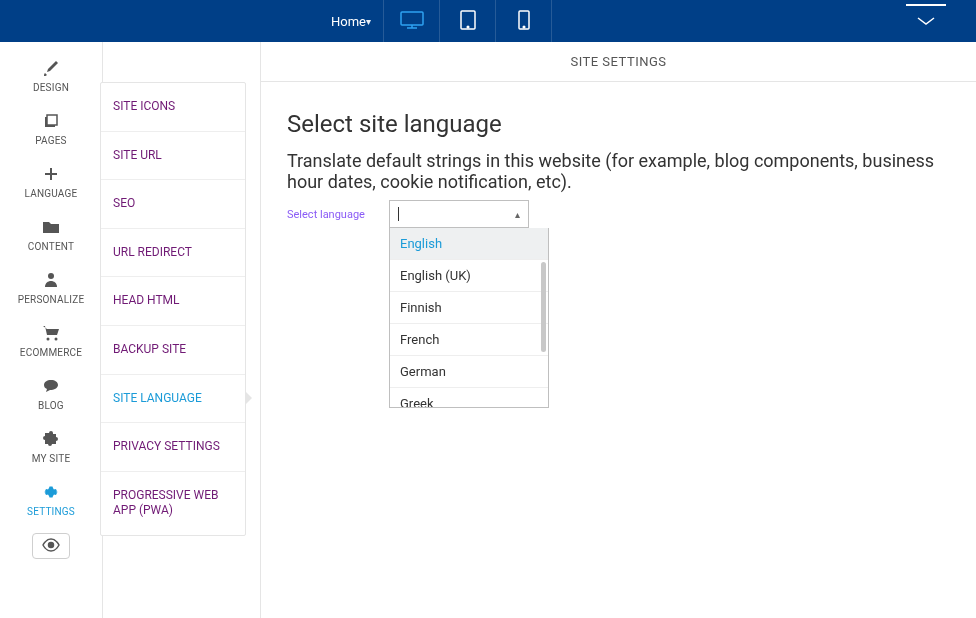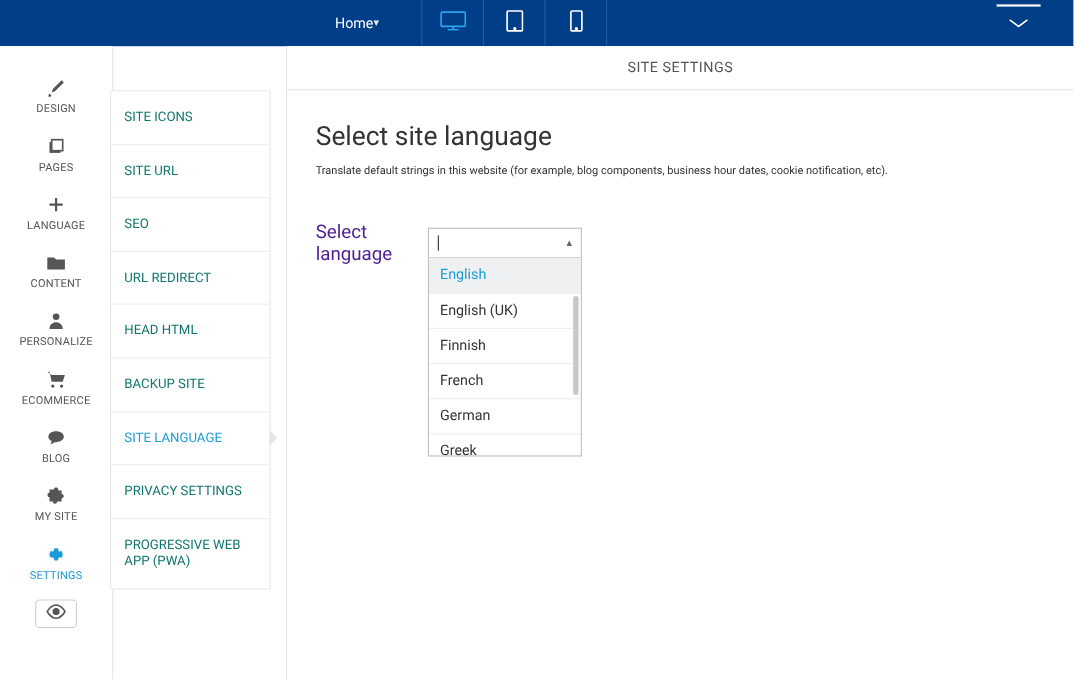--- a/index.html
+++ b/index.html
@@ -24,21 +24,21 @@
       display: flex;
       align-items: center;
       position: relative;
     }
     .topbar-page-select {
       margin-left: 266px;
       height: 42px;
       width: 118px;
       display: flex;
       align-items: center;
-      justify-content: center;
+      justify-content: flex-end;
       padding: 0 12px;
       color: #fff;
       border-right: 1px solid rgba(255,255,255,0.15);
       cursor: pointer;
     }
     .topbar-page-select .chev {
       font-size: 10px;
       opacity: 0.9;
     }
     .device-tabs {
@@ -80,21 +80,21 @@
       position: absolute;
       left: 0;
       top: 42px;
       bottom: 0;
       width: 103px;
       background: #fff;
       border-right: 1px solid #e5e5e5;
       display: flex;
       flex-direction: column;
       align-items: center;
-      padding-top: 20px;
+      padding-top: 8px;
     }
     .rail-item {
       width: 100%;
       display: flex;
       flex-direction: column;
       align-items: center;
       justify-content: center;
       padding: 8px 0 10px;
       cursor: pointer;
       color: #555;
@@ -130,21 +130,21 @@
       left: 100px;
       top: 82px;
       width: 146px;
       background: #fff;
       border: 1px solid #e5e5e5;
       border-radius: 2px;
     }
     .sub-item {
       padding: 16px 12px;
       font-size: 12px;
-      color: #0f766e;
+      color: #701a75;
       border-bottom: 1px solid #eee;
       cursor: pointer;
       line-height: 1.3;
     }
     .sub-item:last-child { border-bottom: none; }
     .sub-item.active {
       color: #1b9bd8;
       position: relative;
     }
     .sub-item.active::after {
@@ -183,32 +183,32 @@
     .main-body {
       padding: 28px 26px;
     }
     .page-title {
       font-size: 24px;
       font-weight: 400;
       color: #333;
       margin-bottom: 12px;
     }
     .page-desc {
-      font-size: 10px;
+      font-size: 18px;
       color: #333;
-      margin-bottom: 40px;
+      margin-bottom: 8px;
     }
     .field-row {
       display: flex;
       align-items: center;
       gap: 10px;
     }
     .field-label {
-      font-size: 17px;
-      color: #4c1d95;
+      font-size: 11px;
+      color: #8b5cf6;
       width: 92px;
     }
     .select-wrap {
       position: relative;
       width: 140px;
     }
     .select-box {
       border: 1px solid #bfbfbf;
       height: 28px;
       width: 100%;
@@ -225,21 +225,21 @@
     }
     .select-cursor {
       width: 1px;
       height: 14px;
       background: #333;
     }
     .dropdown {
       position: absolute;
       left: 0;
       top: 28px;
-      width: 140px;
+      width: 160px;
       background: #fff;
       border: 1px solid #bfbfbf;
       border-top: none;
       max-height: 180px;
       overflow: hidden;
     }
     .dropdown-inner {
       position: relative;
     }
     .dropdown-item {

